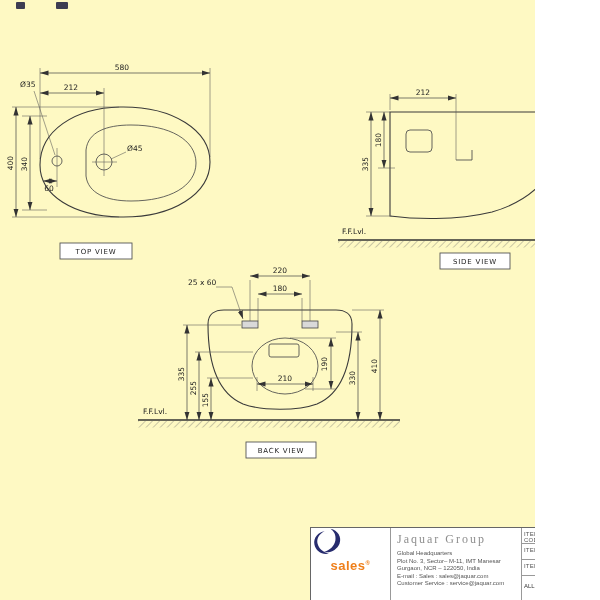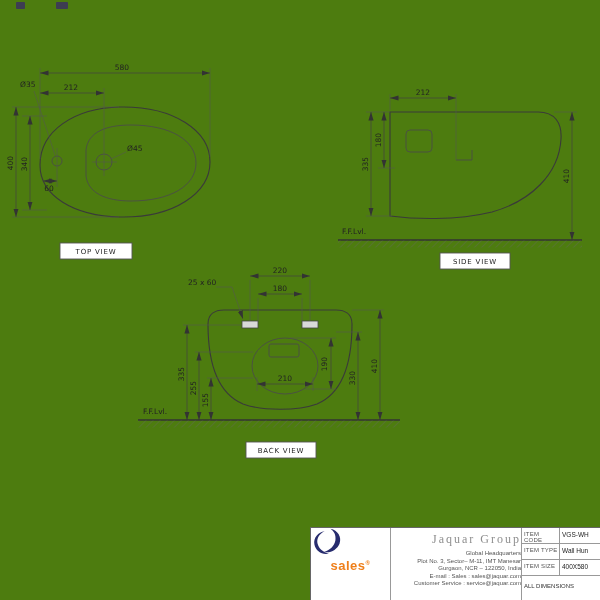--- a/index.html
+++ b/index.html
@@ -1,16 +1,16 @@
 <!DOCTYPE html>
 <html><head>
 <meta charset="utf-8">
 <style>
   html,body{margin:0;padding:0;background:#fff;}
-  #page{position:relative;width:600px;height:600px;background:#4d7c0f;overflow:hidden;
+  #page{position:relative;width:535px;height:600px;background:#fef9c3;overflow:hidden;
         font-family:"Liberation Sans",sans-serif;}
   svg{position:absolute;left:0;top:0;}
 
   
   .outline{fill:none;stroke:#3a3a3a;stroke-width:1.1;}
   .thin{fill:none;stroke:#4a4a4a;stroke-width:0.85;}
   .dim{fill:none;stroke:#444;stroke-width:0.7;}
   .ext{fill:none;stroke:#555;stroke-width:0.55;}
   .ground{fill:none;stroke:#333;stroke-width:1.4;}
   .hole{fill:#d9d9d9;stroke:#444;stroke-width:0.8;}
@@ -19,21 +19,21 @@
   .labelbox{fill:#fff;stroke:#555;stroke-width:0.9;}
 
   
   .tb{position:absolute;left:310px;top:527px;width:290px;height:73px;
       border-top:1px solid #666;border-left:1px solid #666;background:#fff;}
   .tb-logo{position:absolute;left:0;top:0;width:79px;height:73px;border-right:1px solid #999;
       display:flex;flex-direction:column;align-items:center;justify-content:center;gap:2px;}
   .brand{font-weight:bold;font-size:13px;color:#ef7f1a;letter-spacing:0.5px;line-height:12px;}
   .brand sup{font-size:6px;}
   .tb-info{position:absolute;left:80px;top:0;width:130px;height:73px;box-sizing:border-box;
-      padding:4px 0 8px 6px;overflow:hidden;text-align:right;}
+      padding:4px 0 8px 6px;overflow:hidden;}
   .company{font-family:"Liberation Serif",serif;font-size:12px;letter-spacing:2px;color:#8e8e8e;
       margin:0 0 3px 0;white-space:nowrap;}
   .addr{font-size:6px;line-height:7.5px;color:#555;white-space:nowrap;}
   .tb-table{position:absolute;left:210px;top:0;width:80px;height:73px;border-left:1px solid #999;}
   .tb-row{position:absolute;left:0;width:80px;height:16px;border-bottom:1px solid #999;
       display:flex;box-sizing:border-box;}
   .tb-label{width:38px;border-right:1px solid #999;font-size:6px;color:#555;
       padding:3px 0 0 2px;box-sizing:border-box;letter-spacing:0.2px;}
   .tb-value{flex:1;font-size:6.5px;color:#222;padding:3px 0 0 2px;white-space:nowrap;overflow:hidden;}
   .tb-note{position:absolute;left:2px;top:55px;font-size:6px;color:#333;white-space:nowrap;}

